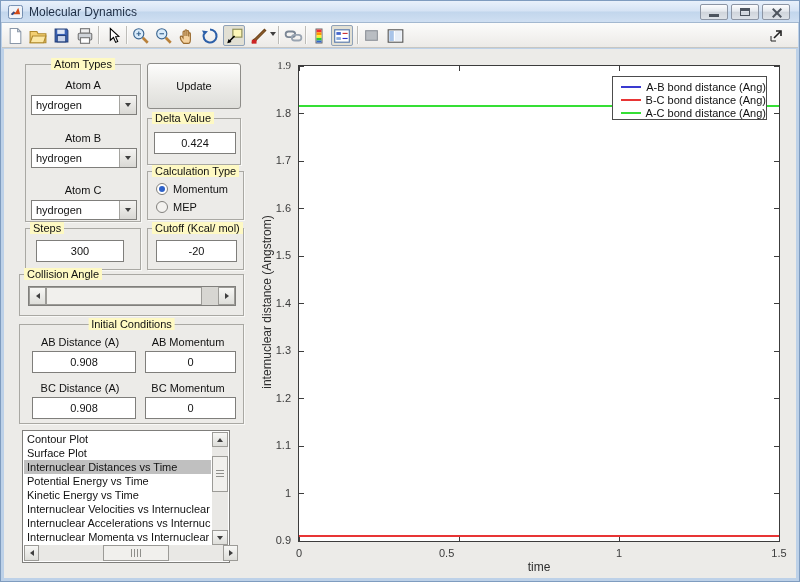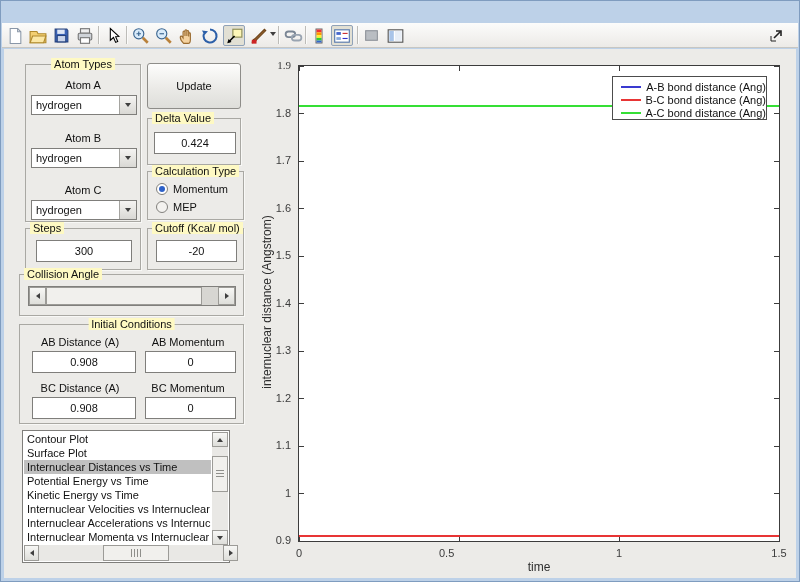--- a/index.html
+++ b/index.html
@@ -88,20 +88,42 @@
     border:1px solid #4c4c4c; z-index:5; padding:4px 0 4px 8px; }
   .lrow { display:flex; align-items:center; height:12px; margin-bottom:1px; }
   .lswatch { width:26px; height:2px; margin-right:5px; }
   .llbl { font-size:11px; color:#111; white-space:nowrap; }
 </style>
 </head>
 <body>
 
 <div class="win">
 
+  <div class="titlebar">
+    <span class="appicon">
+      <svg width="15" height="14" viewBox="0 0 16 15">
+          <rect x="0.5" y="0.5" width="15" height="14" rx="2" fill="#eef3f9" stroke="#6b87ab"></rect>
+          <path d="M3 10l3-3 2 1 3-5 2 7z" fill="#d24a18"></path>
+          <path d="M3 10l3-3 1.5.8L5 11z" fill="#2b4f8e"></path>
+        </svg>
+    </span>
+    <span class="title">Molecular Dynamics</span>
+    <div class="winbtns">
+      <div class="wb">
+          <div class="g-min"></div>
+        </div>
+      <div class="wb">
+          <div class="g-max"></div>
+        </div>
+      <div class="wb">
+          <div class="g-x1"></div>
+          <div class="g-x2"></div>
+        </div>
+    </div>
+  </div>
 
   <div class="toolbar">
     <div class="tb" style="left:3px">
       <svg width="17" height="18" viewBox="0 0 16 16">
           <path d="M3 1h7l3 3v11H3z" fill="#fff" stroke="#8a97a8"></path>
           <path d="M10 1v3h3" fill="none" stroke="#8a97a8"></path>
         </svg>
       </div>
     <div class="tb" style="left:26px">
       <svg width="18" height="18" viewBox="0 0 16 16">
@@ -260,21 +282,21 @@
         <span>Momentum</span>
       </div>
       <div class="rrow" style="left:8px;top:29px">
         <span class="rb"></span>
         <span>MEP</span>
       </div>
     </div>
 
     <div class="grp" style="left:21px;top:179px;width:116px;height:42px">
       <span class="grp-label l">Steps</span>
-      <div class="tf" style="left:10px;top:11px;width:96px;height:22px">300</div>
+      <div class="tf" style="left:10px;top:11px;width:88px;height:22px">300</div>
     </div>
 
     <div class="grp" style="left:143px;top:179px;width:97px;height:42px">
       <span class="grp-label l">Cutoff (Kcal/ mol)</span>
       <div class="tf" style="left:8px;top:11px;width:81px;height:22px">-20</div>
     </div>
 
     <div class="grp" style="left:15px;top:225px;width:225px;height:42px">
       <span class="grp-label l">Collision Angle</span>
       <div class="slider" style="left:8px;top:11px;width:208px">

